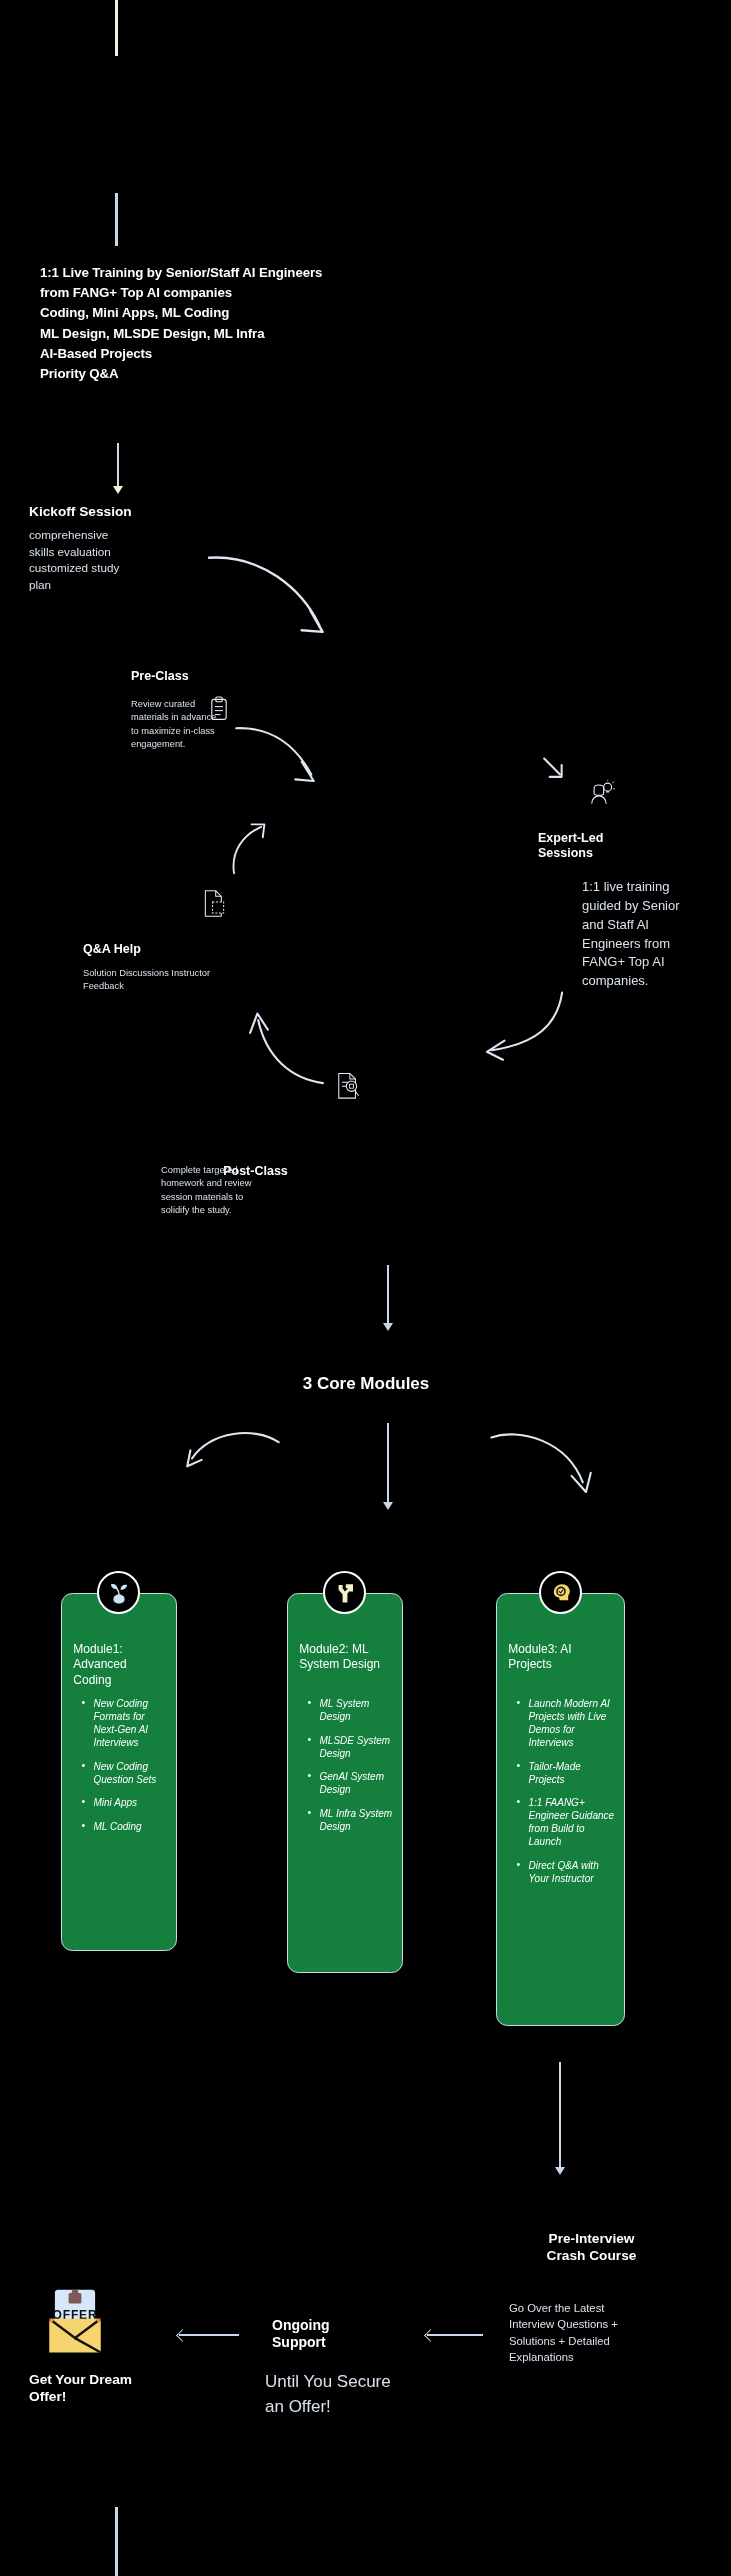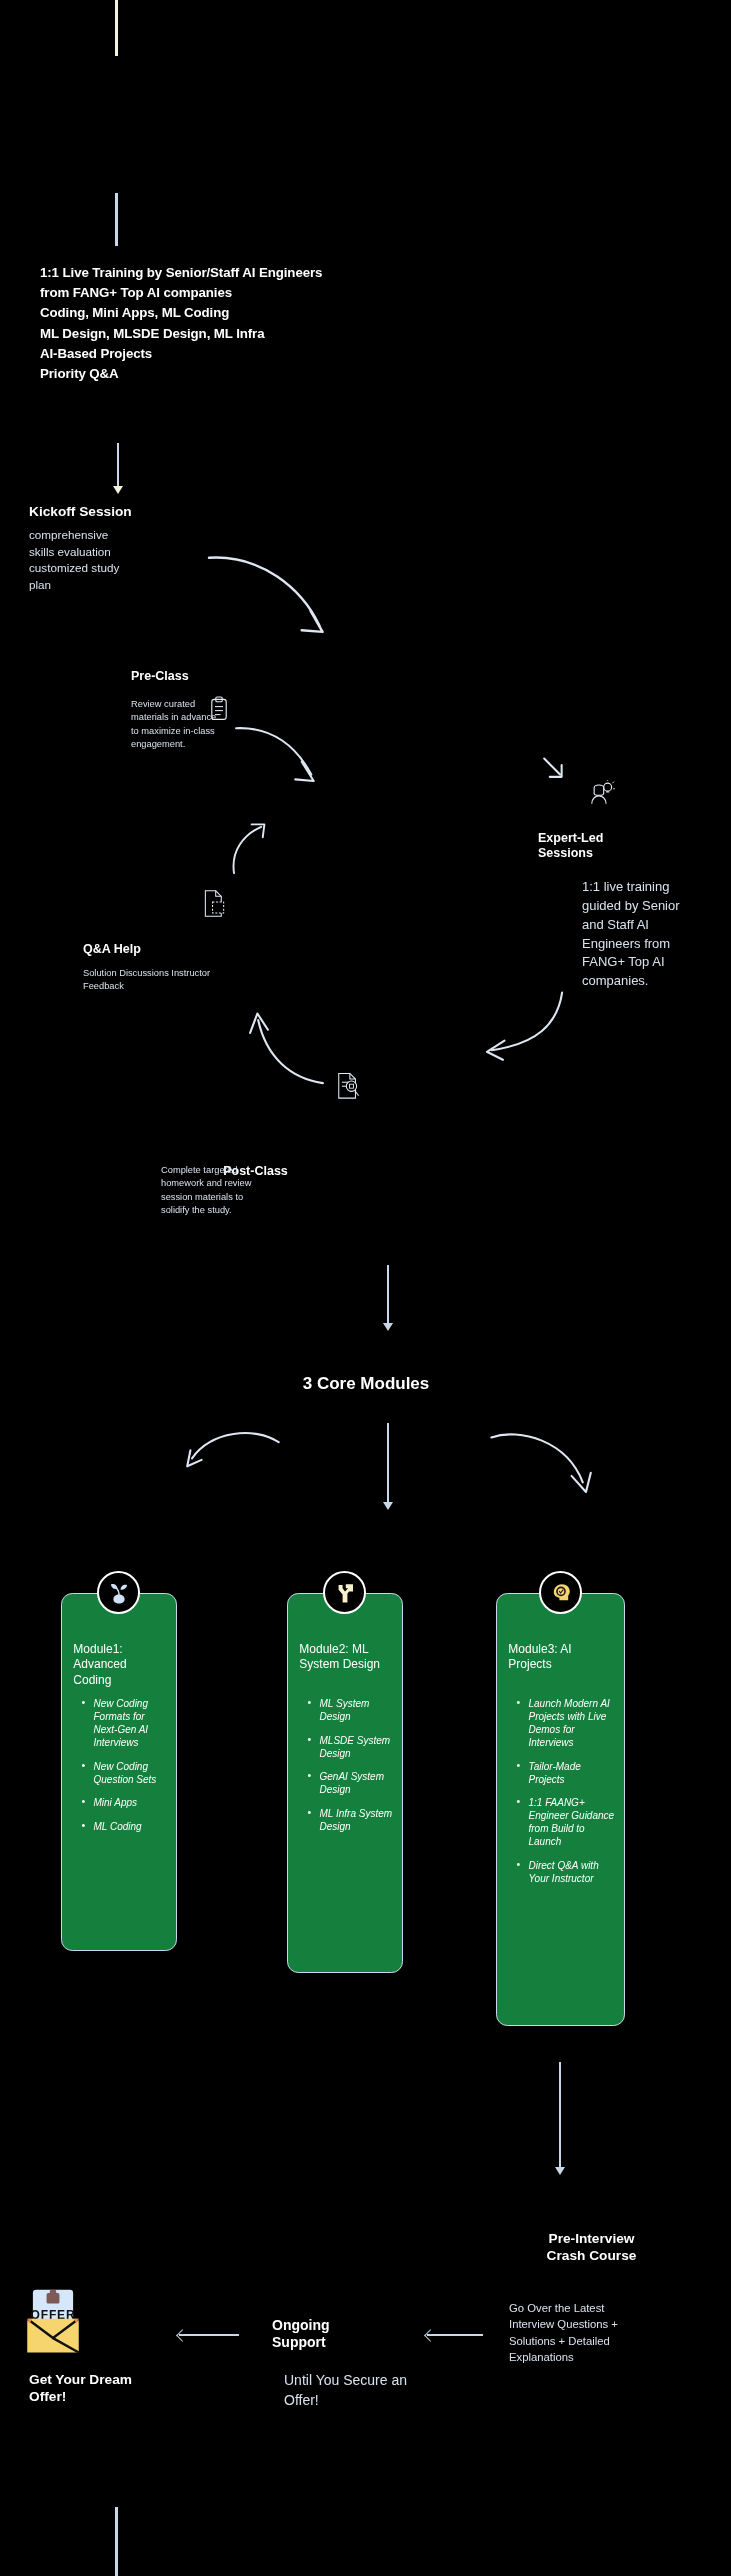--- a/index.html
+++ b/index.html
@@ -107,21 +107,21 @@
 
   
   .harrow { position:absolute; height:1.6px; background:#c8d7ea; }
   .harrow::before {
     content:""; position:absolute; left:-0.8px; top:-3.2px;
     width:8px; height:8px;
     border-left:1.6px solid #c8d7ea; border-bottom:1.6px solid #c8d7ea;
     transform:rotate(45deg);
   }
 
-  .envelope { position:absolute; left:16px; top:2288px; width:74px; height:68px;text-align:right; }
+  .envelope { position:absolute; left:38px; top:2288px; width:74px; height:68px;text-align:right; }
 
   .bottom-tail {
     position:absolute; left:115px; top:2507px; width:3.2px; height:69px; background:#c8d7ea;
   }
 
   svg { display:block; }
 </style>
 </head>
 <body>
 
@@ -308,21 +308,21 @@
     <div>Crash Course</div>
   </div>
   <div class="body-txt" style="left:509px; top:2300px; width:121px; font-size:11.3px; line-height:1.46;">Go Over the Latest Interview Questions + Solutions + Detailed Explanations</div>
 
   <div class="harrow" style="left:427px; top:2334px; width:56px;"></div>
 
   <div class="h-bold" style="left:272px; top:2317px; width:121px; font-size:14px; line-height:1.22;">
     <div>Ongoing</div>
     <div>Support</div>
   </div>
-  <div class="body-txt" style="left:284px; top:2370px; width:129px; font-size:14px; line-height:1.46;">Until You Secure an Offer!</div>
+  <div class="body-txt" style="left:265px; top:2370px; width:129px; font-size:17px; line-height:1.46;">Until You Secure an Offer!</div>
 
   <div class="harrow" style="left:179px; top:2334px; width:60px;"></div>
 
   <div class="envelope">
     <svg width="74" height="68" viewBox="0 0 92 84">
       <rect x="21" y="2" width="50" height="46" rx="4" fill="#d6e6fb"></rect>
       <rect x="38" y="6" width="16" height="13" rx="2" fill="#7d5a55"></rect>
       <rect x="42" y="2" width="8" height="6" rx="2" fill="#7d5a55"></rect>
       <text x="46" y="38" font-family="'Liberation Sans',sans-serif" font-size="15" font-weight="bold" fill="#111" text-anchor="middle" letter-spacing="1">OFFER</text>
       <rect x="33" y="43" width="26" height="3" fill="#111"></rect>

